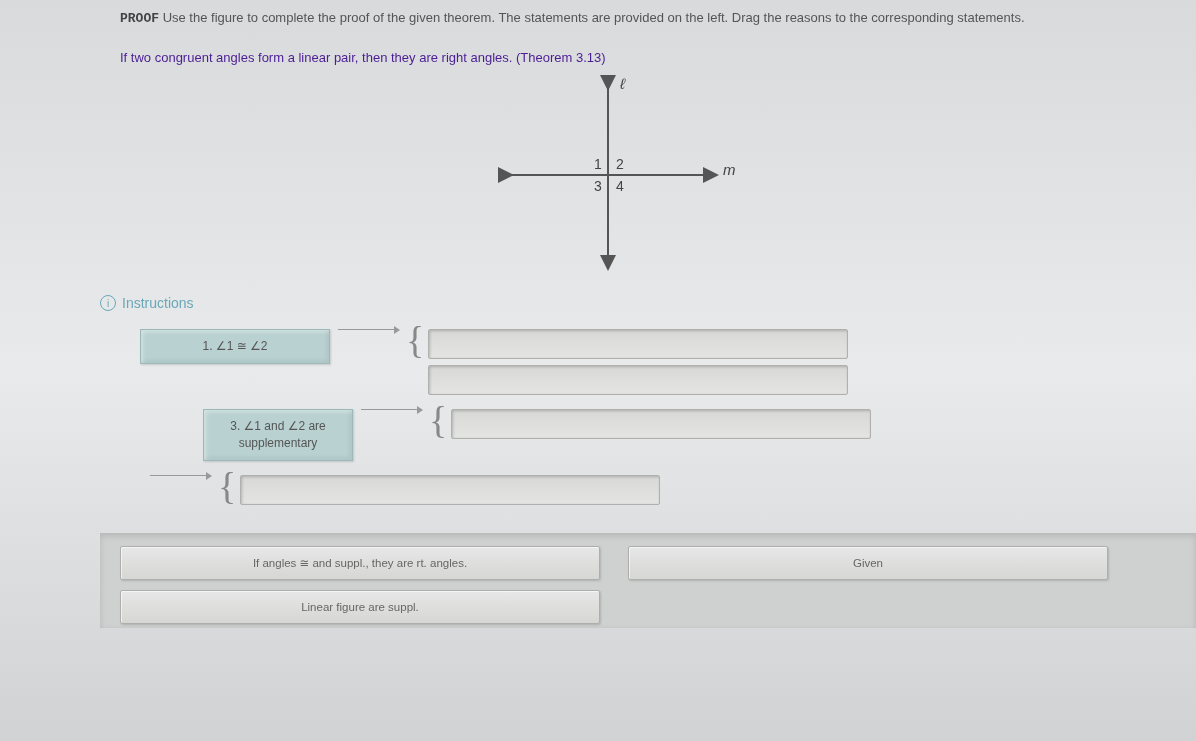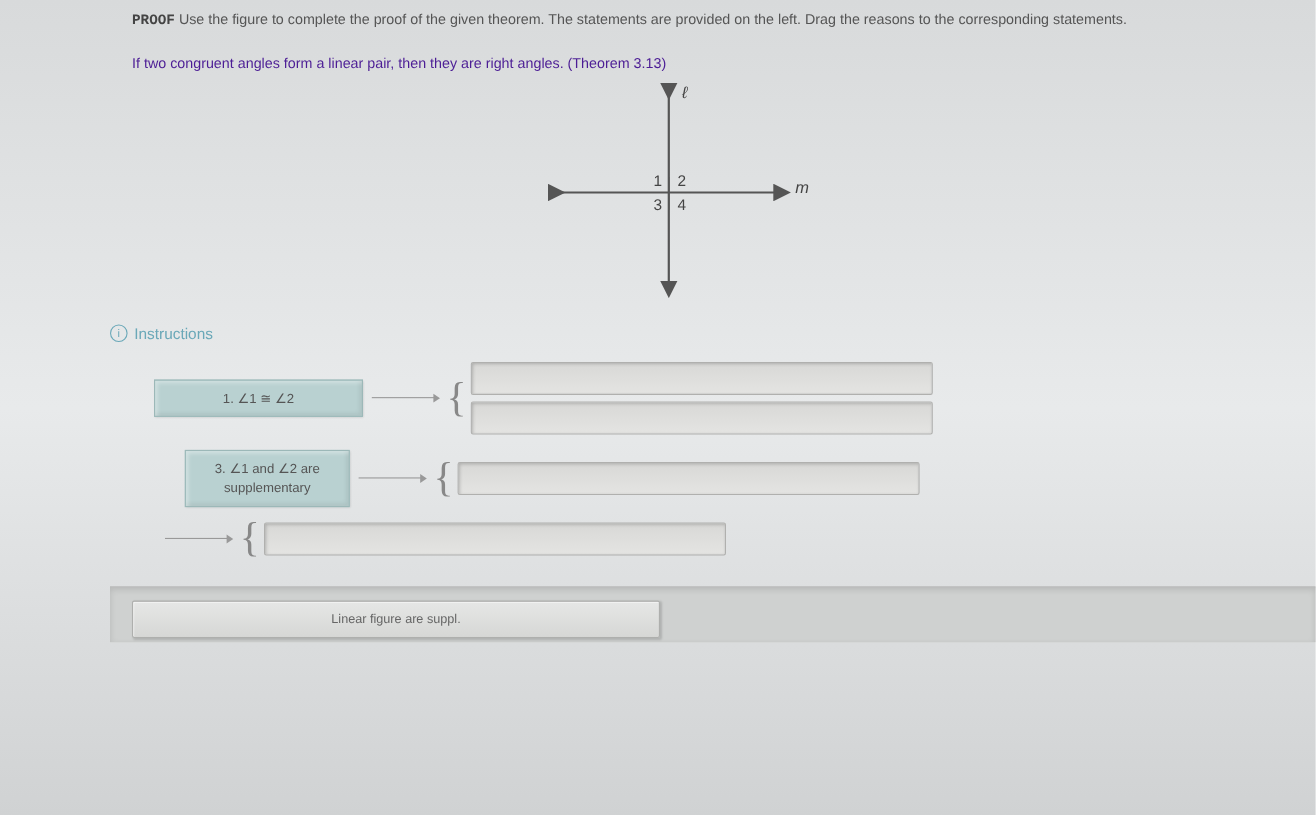--- a/index.html
+++ b/index.html
@@ -44,33 +44,33 @@
       width: 16px; height: 16px;
       border: 1.5px solid #6aa8b8;
       border-radius: 50%;
       display: inline-flex;
       align-items: center;
       justify-content: center;
       font-size: 10px;
       color: #6aa8b8;
     }
     .proof-rows { display: flex; flex-direction: column; gap: 14px; margin-left: 20px; }
-    .proof-row { display: flex; align-items: center; gap: 8px; }
+    .proof-row { display: flex; align-items: flex-start; gap: 8px; }
     .statement-box {
       background: #b9d1d1;
       border: 1px solid #9cb8b8;
       box-shadow: inset 2px 2px 4px rgba(255,255,255,0.4), inset -2px -2px 4px rgba(0,0,0,0.08), 1px 1px 2px rgba(0,0,0,0.15);
       padding: 8px 10px;
       text-align: center;
       font-size: 12px;
       color: #555;
       line-height: 1.4;
     }
     .sb1 { width: 190px; }
-    .sb2, .sb3 { width: 150px; }
+    .sb2, .sb3 { width: 150px; margin-left: 35px; }
     .connector {
       width: 60px;
       height: 2px;
       border-top: 1px solid #999;
       position: relative;
     }
     .connector::after {
       content: "";
       position: absolute;
       right: -2px; top: -4px;
@@ -185,18 +185,22 @@
     <div style="width:2px"></div>
     <div class="connector"></div>
     <span class="bracket">{</span>
     <div class="drop-slot"></div>
   </div>
 
 </div>
 
 <div class="drag-pool">
   <div class="drag-row">
+    <div class="drag-item">If angles ≅ and suppl., they are rt. angles.</div>
+    <div class="drag-item">Given</div>
+  </div>
+  <div class="drag-row">
     <div class="drag-item">Linear figure are suppl.</div>
   </div>
 </div>
 
 
 
 
 </body></html>

